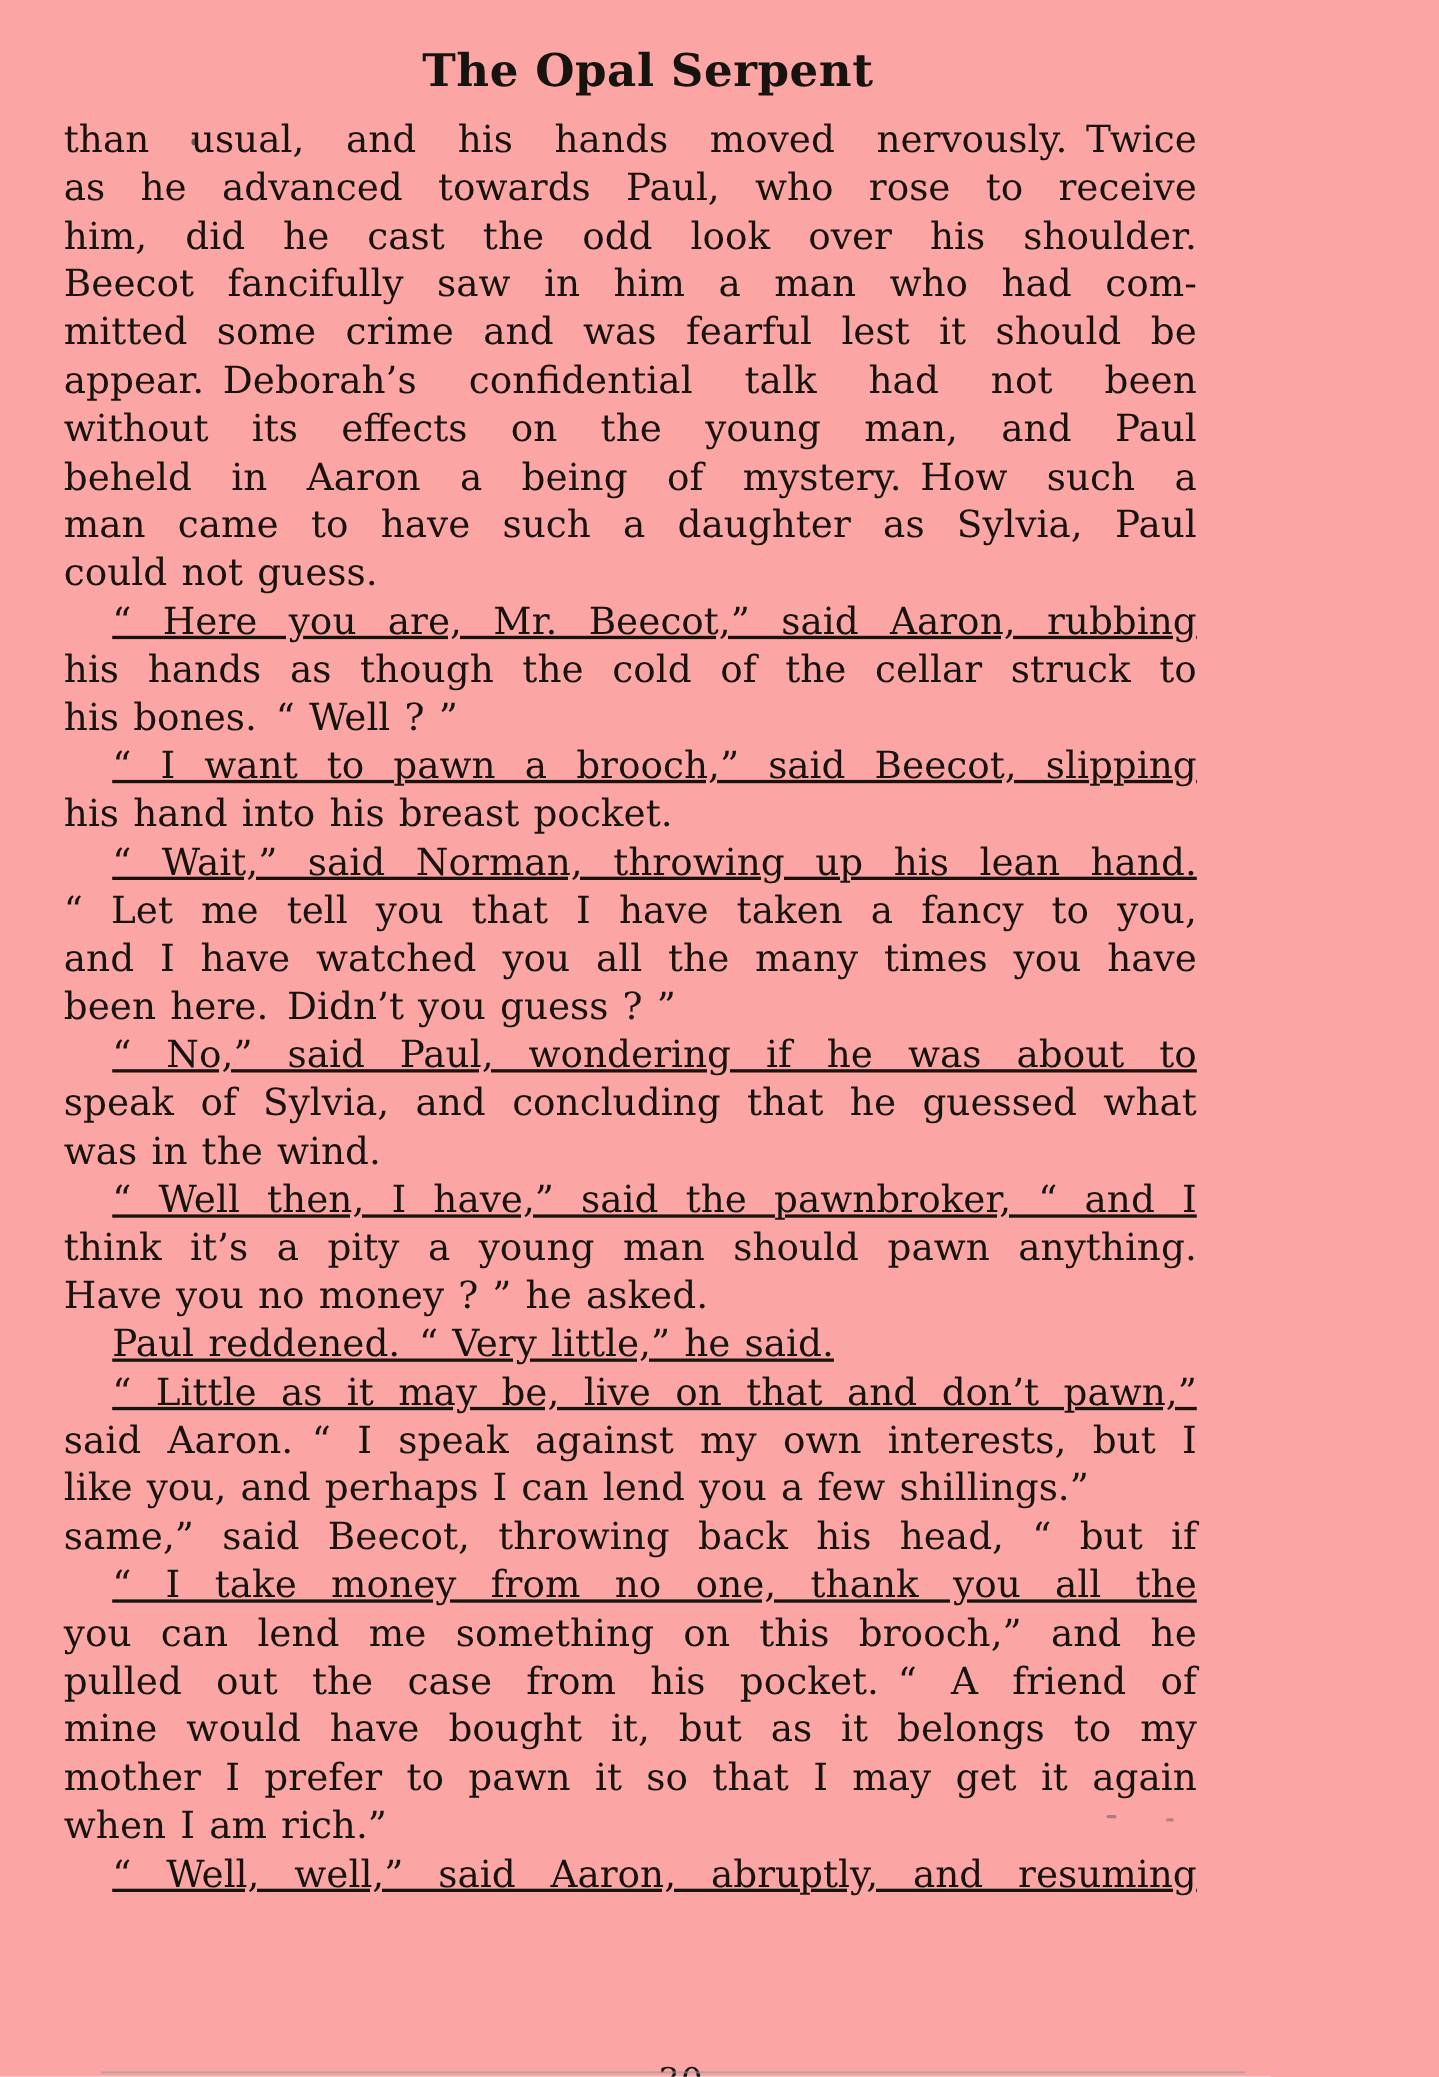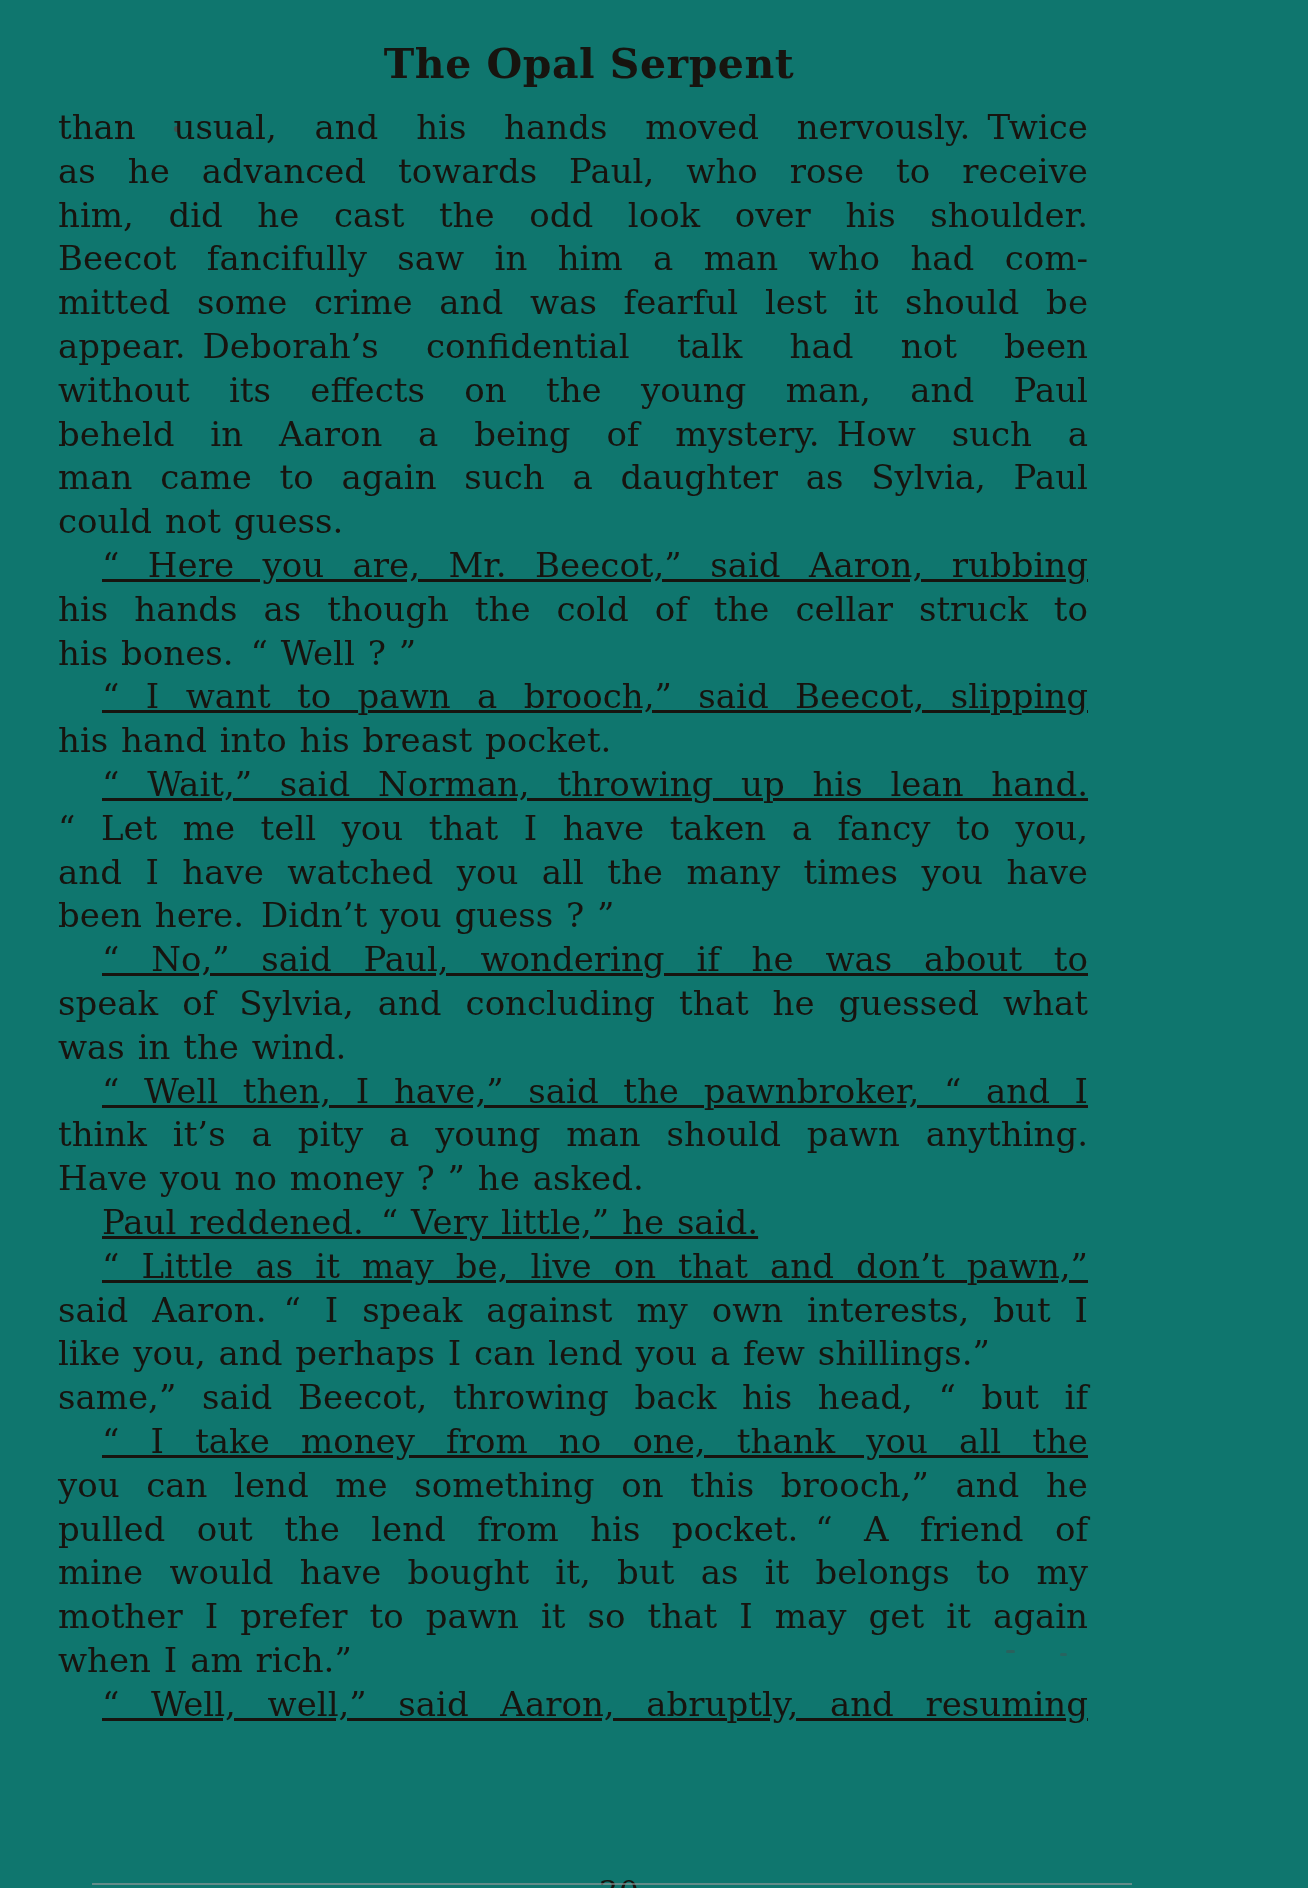--- a/index.html
+++ b/index.html
@@ -6,21 +6,21 @@
   html,body { background:#ffffff; }
   body {
     width:1308px; height:1888px;
     font-family:"DejaVu Serif","Liberation Serif",serif;
     color:#17140f;
     overflow:hidden;
     position:relative;
   }
   .page {
     position:absolute; inset:0;
-    background:#0f766e;
+    background:#fca5a5;
   }
   .running-title {
     position:absolute;
     top:40px; left:74px; width:1030px;
     text-align:center;
     font-size:41px;
     font-weight:700;
     letter-spacing:0.5px;
     white-space:nowrap;
   }
@@ -75,21 +75,21 @@
 
   <main class="text-block">
       <div class="line">than usual, and his hands moved nervously. Twice</div>
       <div class="line">as he advanced towards Paul, who rose to receive</div>
       <div class="line">him, did he cast the odd look over his shoulder.</div>
       <div class="line">Beecot fancifully saw in him a man who had com-</div>
       <div class="line">mitted some crime and was fearful lest it should be</div>
       <div class="line">appear. Deborah’s confidential talk had not been</div>
       <div class="line">without its effects on the young man, and Paul</div>
       <div class="line">beheld in Aaron a being of mystery. How such a</div>
-      <div class="line">man came to again such a daughter as Sylvia, Paul</div>
+      <div class="line">man came to have such a daughter as Sylvia, Paul</div>
       <div class="line last">could not guess.</div>
       <div class="line indent">“ Here you are, Mr. Beecot,” said Aaron, rubbing</div>
       <div class="line">his hands as though the cold of the cellar struck to</div>
       <div class="line last">his bones. “ Well ? ”</div>
       <div class="line indent">“ I want to pawn a brooch,” said Beecot, slipping</div>
       <div class="line last">his hand into his breast pocket.</div>
       <div class="line indent">“ Wait,” said Norman, throwing up his lean hand.</div>
       <div class="line">“ Let me tell you that I have taken a fancy to you,</div>
       <div class="line">and I have watched you all the many times you have</div>
       <div class="line last">been here. Didn’t you guess ? ”</div>
@@ -99,21 +99,21 @@
       <div class="line indent">“ Well then, I have,” said the pawnbroker, “ and I</div>
       <div class="line">think it’s a pity a young man should pawn anything.</div>
       <div class="line last">Have you no money ? ” he asked.</div>
       <div class="line last indent">Paul reddened. “ Very little,” he said.</div>
       <div class="line indent">“ Little as it may be, live on that and don’t pawn,”</div>
       <div class="line">said Aaron. “ I speak against my own interests, but I</div>
       <div class="line last">like you, and perhaps I can lend you a few shillings.”</div>
       <div class="line">same,” said Beecot, throwing back his head, “ but if</div>
       <div class="line indent">“ I take money from no one, thank you all the</div>
       <div class="line">you can lend me something on this brooch,” and he</div>
-      <div class="line">pulled out the lend from his pocket. “ A friend of</div>
+      <div class="line">pulled out the case from his pocket. “ A friend of</div>
       <div class="line">mine would have bought it, but as it belongs to my</div>
       <div class="line">mother I prefer to pawn it so that I may get it again</div>
       <div class="line last">when I am rich.”</div>
       <div class="line indent">“ Well, well,” said Aaron, abruptly, and resuming</div>
     </main>
 
   <div class="speck speck-2"></div>
   <div class="speck speck-3"></div>
 
   <footer>

